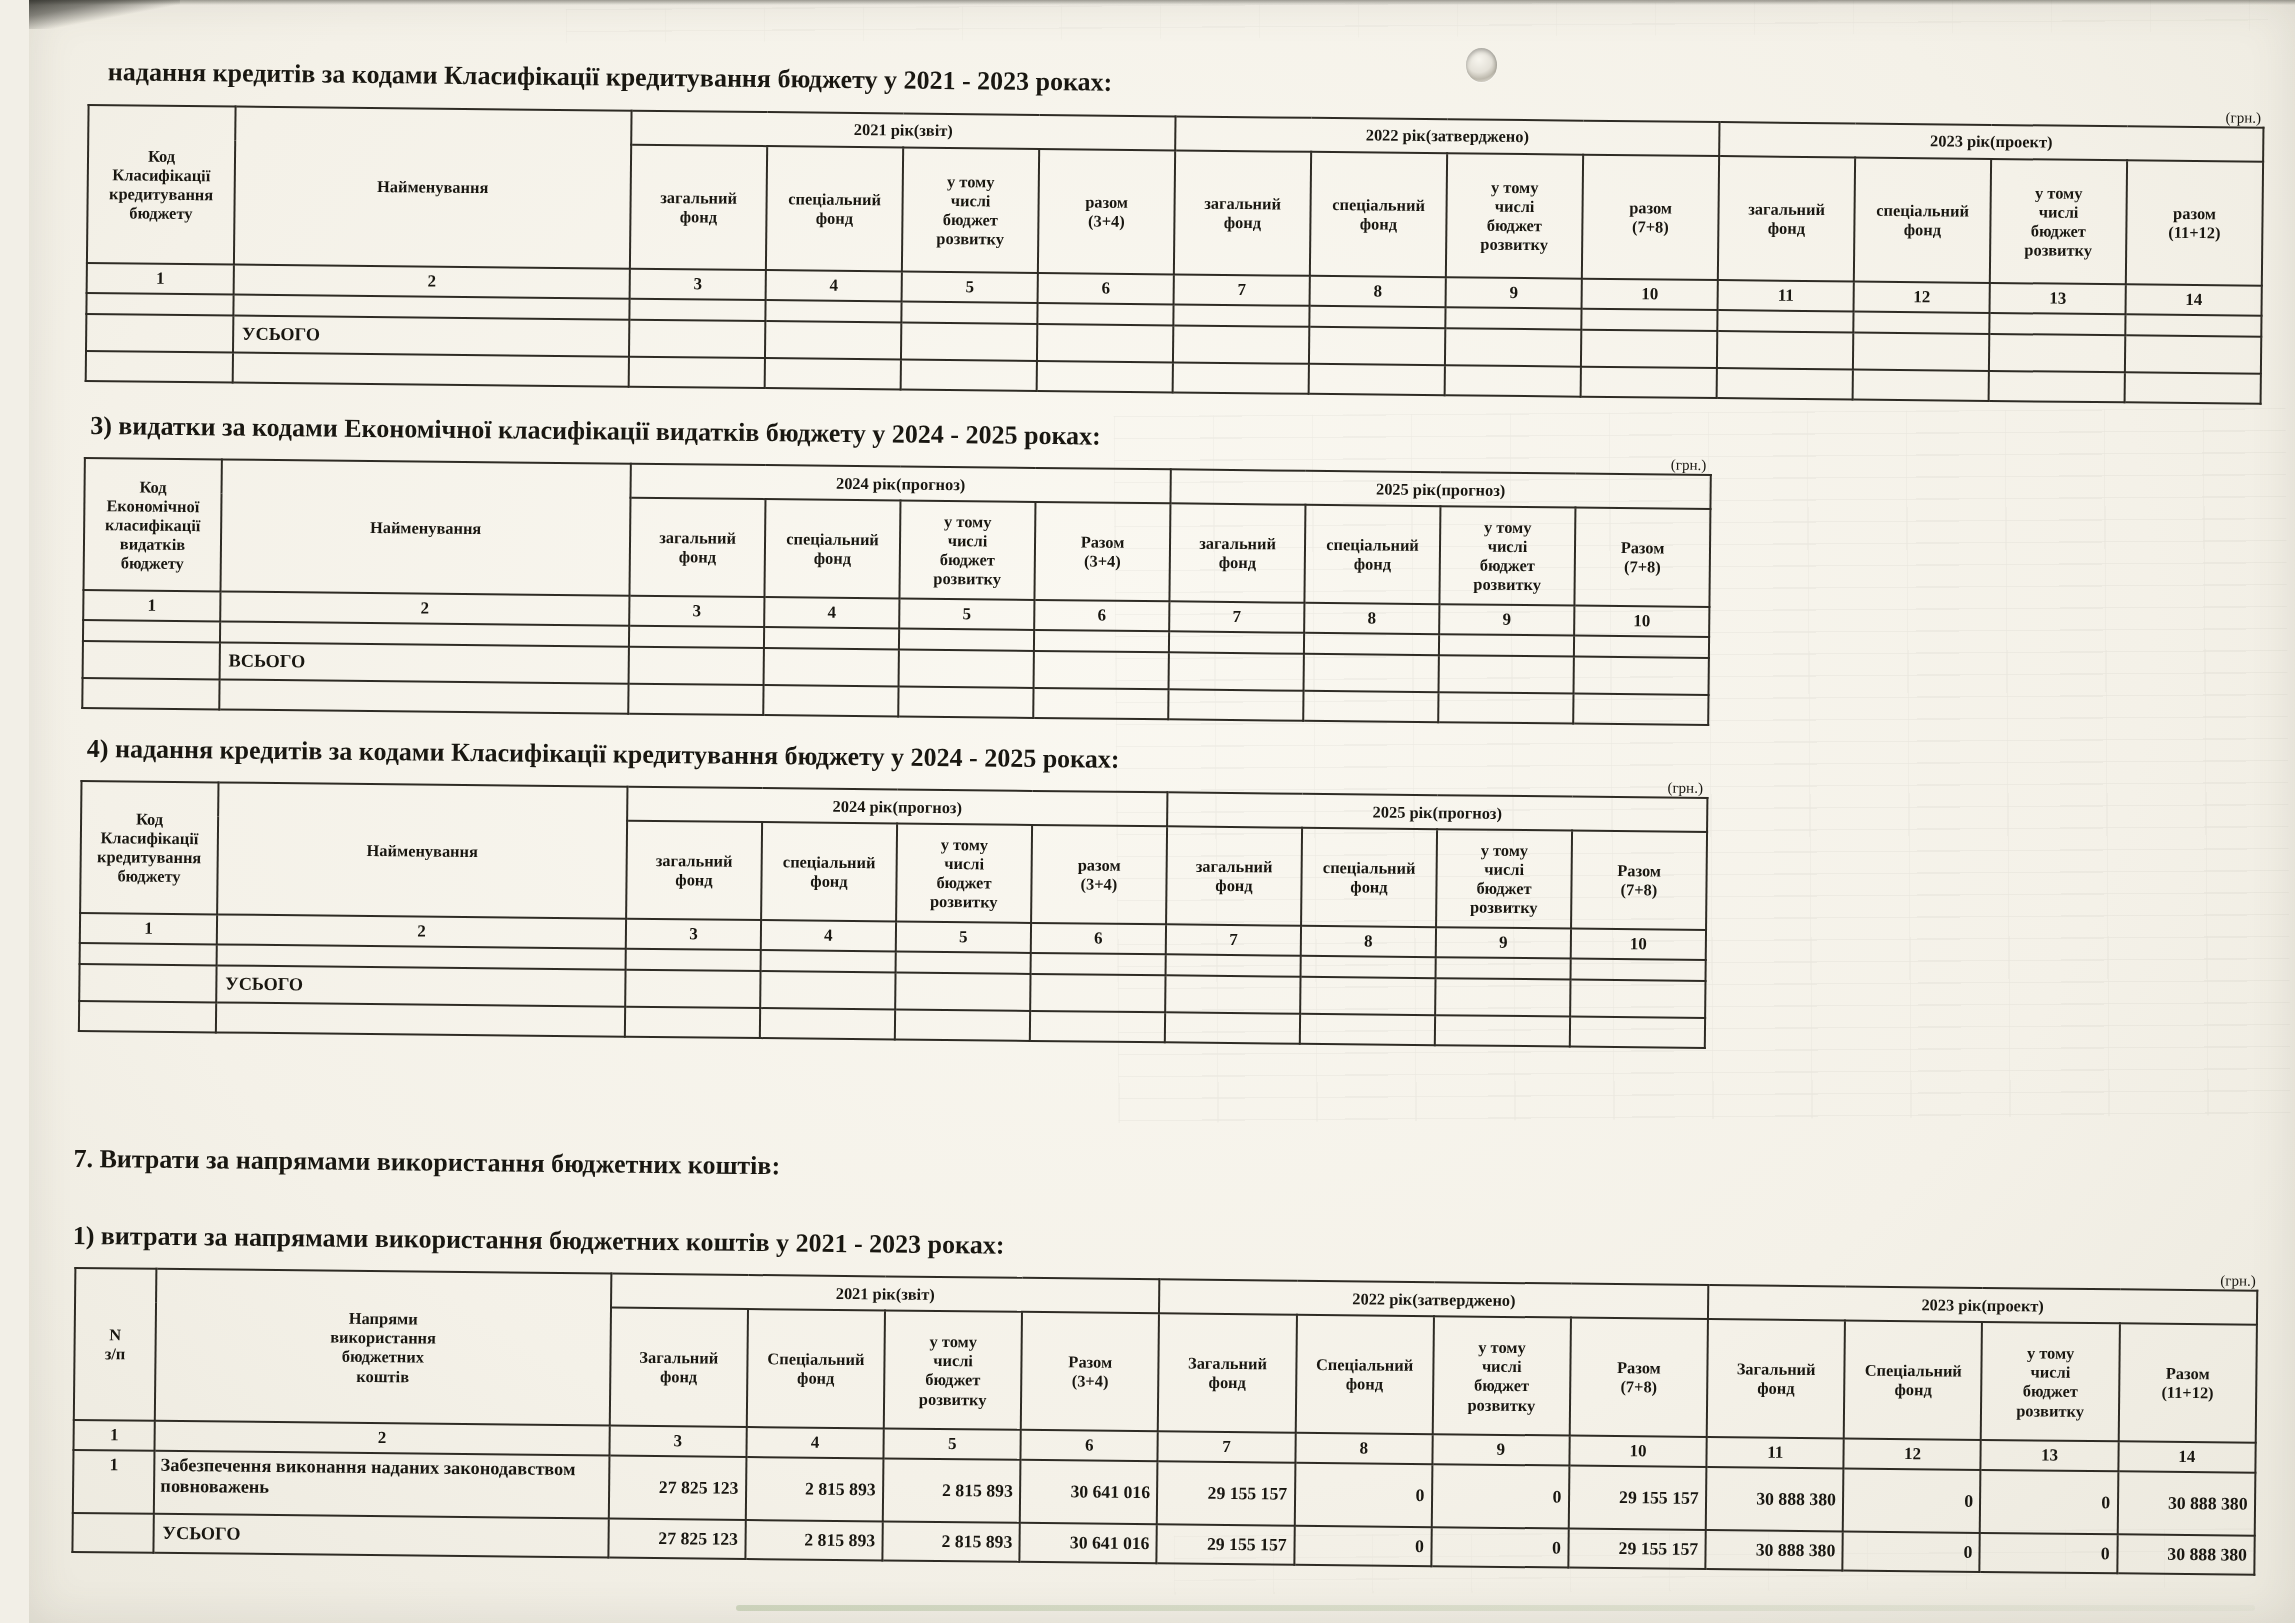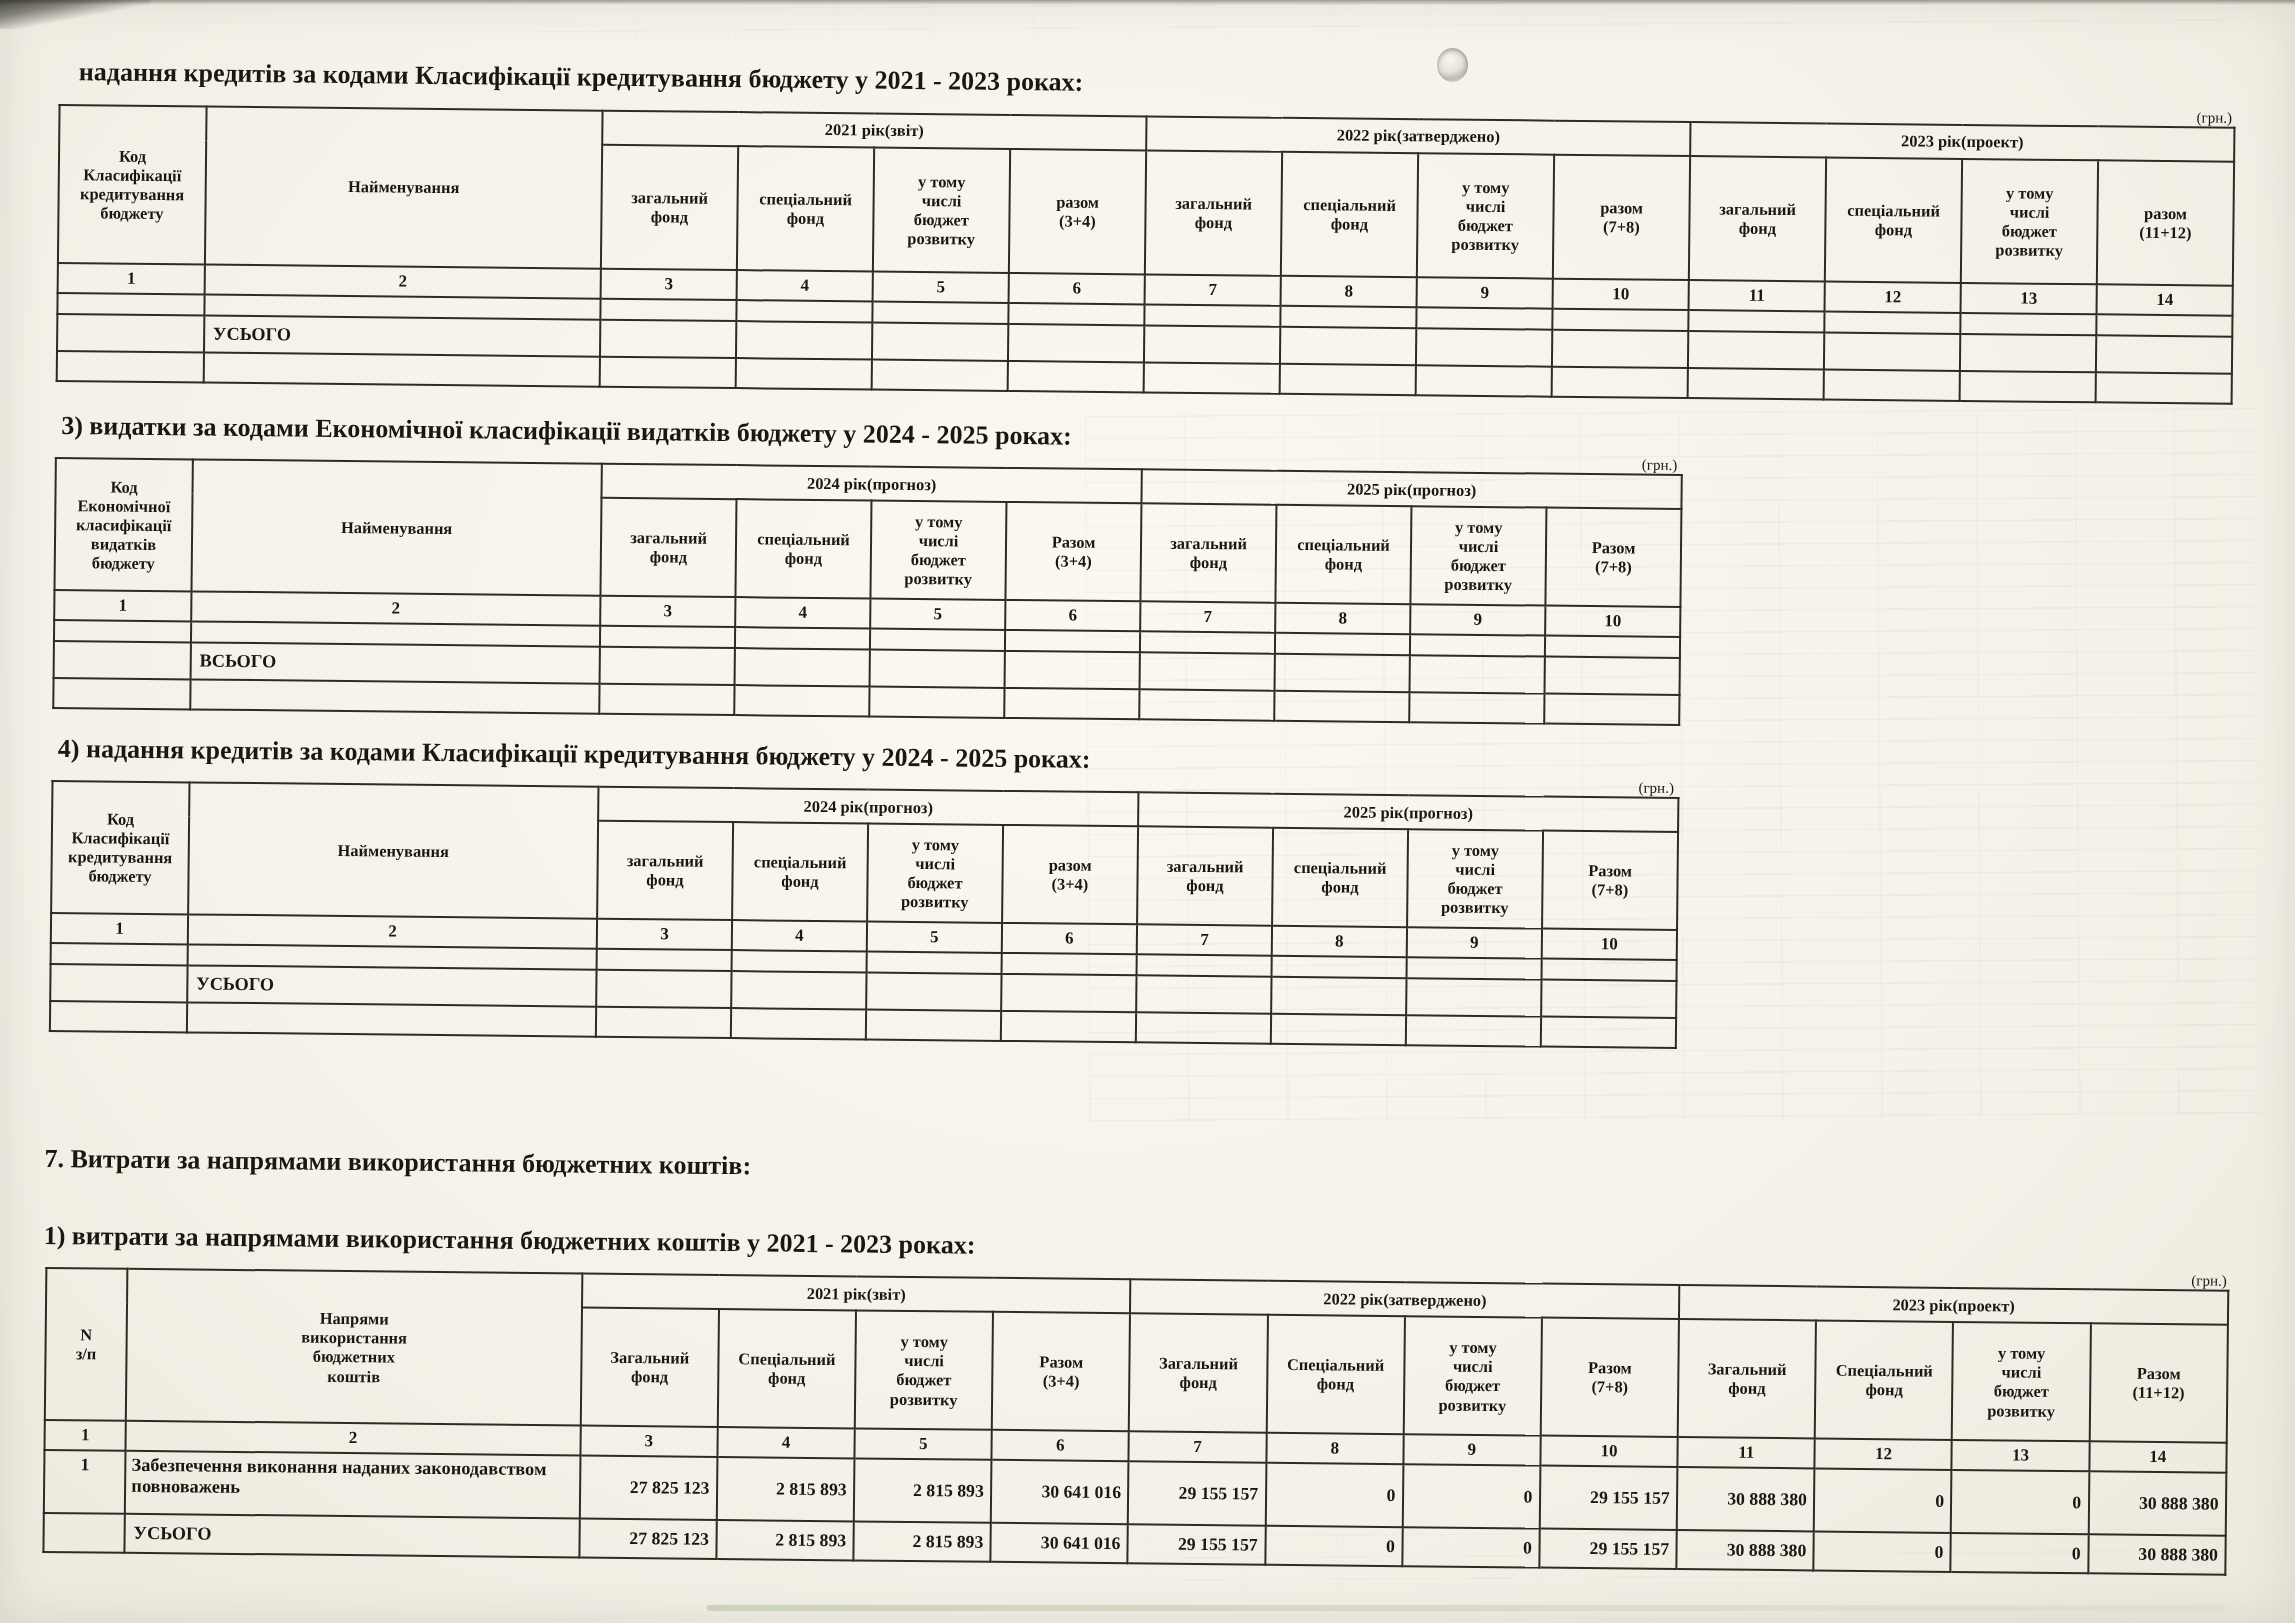--- a/index.html
+++ b/index.html
@@ -8,20 +8,21 @@
     font-family:"Liberation Serif", serif;
     color:#191711;
     background:#f2efe7;
     overflow:hidden;
     position:relative;
   }
   .scan {
     position:absolute; inset:0;
     background: radial-gradient(ellipse at 48% 38%, #faf8f1 0%, #f4f1e8 62%, #ebe8dd 100%);
     box-shadow: inset 0 0 46px rgba(90,85,70,0.14);
+    margin-left: 29px;
   }
   .top-edge {
     position:absolute; top:0; left:0; right:0; height:4.6px;
     background:linear-gradient(to bottom, rgba(60,60,52,0.45), rgba(60,60,52,0));
   }
   .corner-tl {
     position:absolute; left:0; top:0; width:151px; height:29px;
     background:linear-gradient(to bottom right, rgba(45,45,40,0.85) 0%, rgba(45,45,40,0.55) 28%, rgba(45,45,40,0) 58%);
   }
   .hole {

